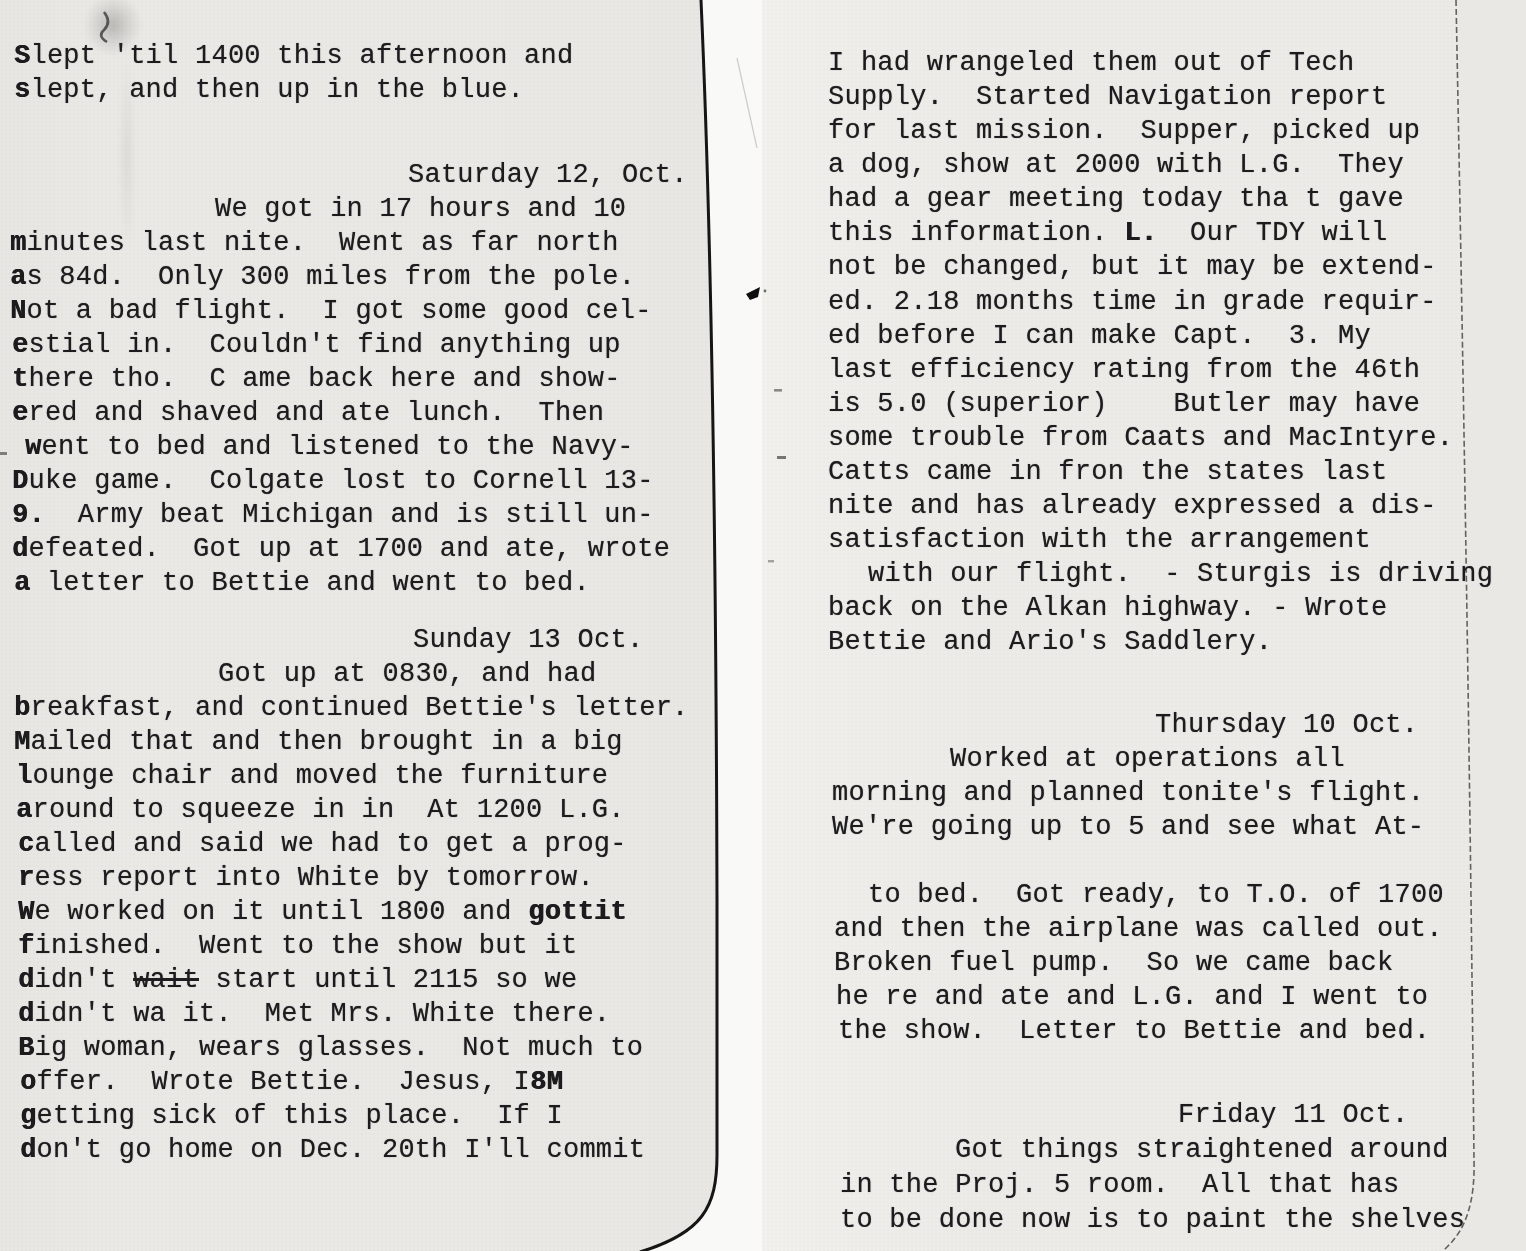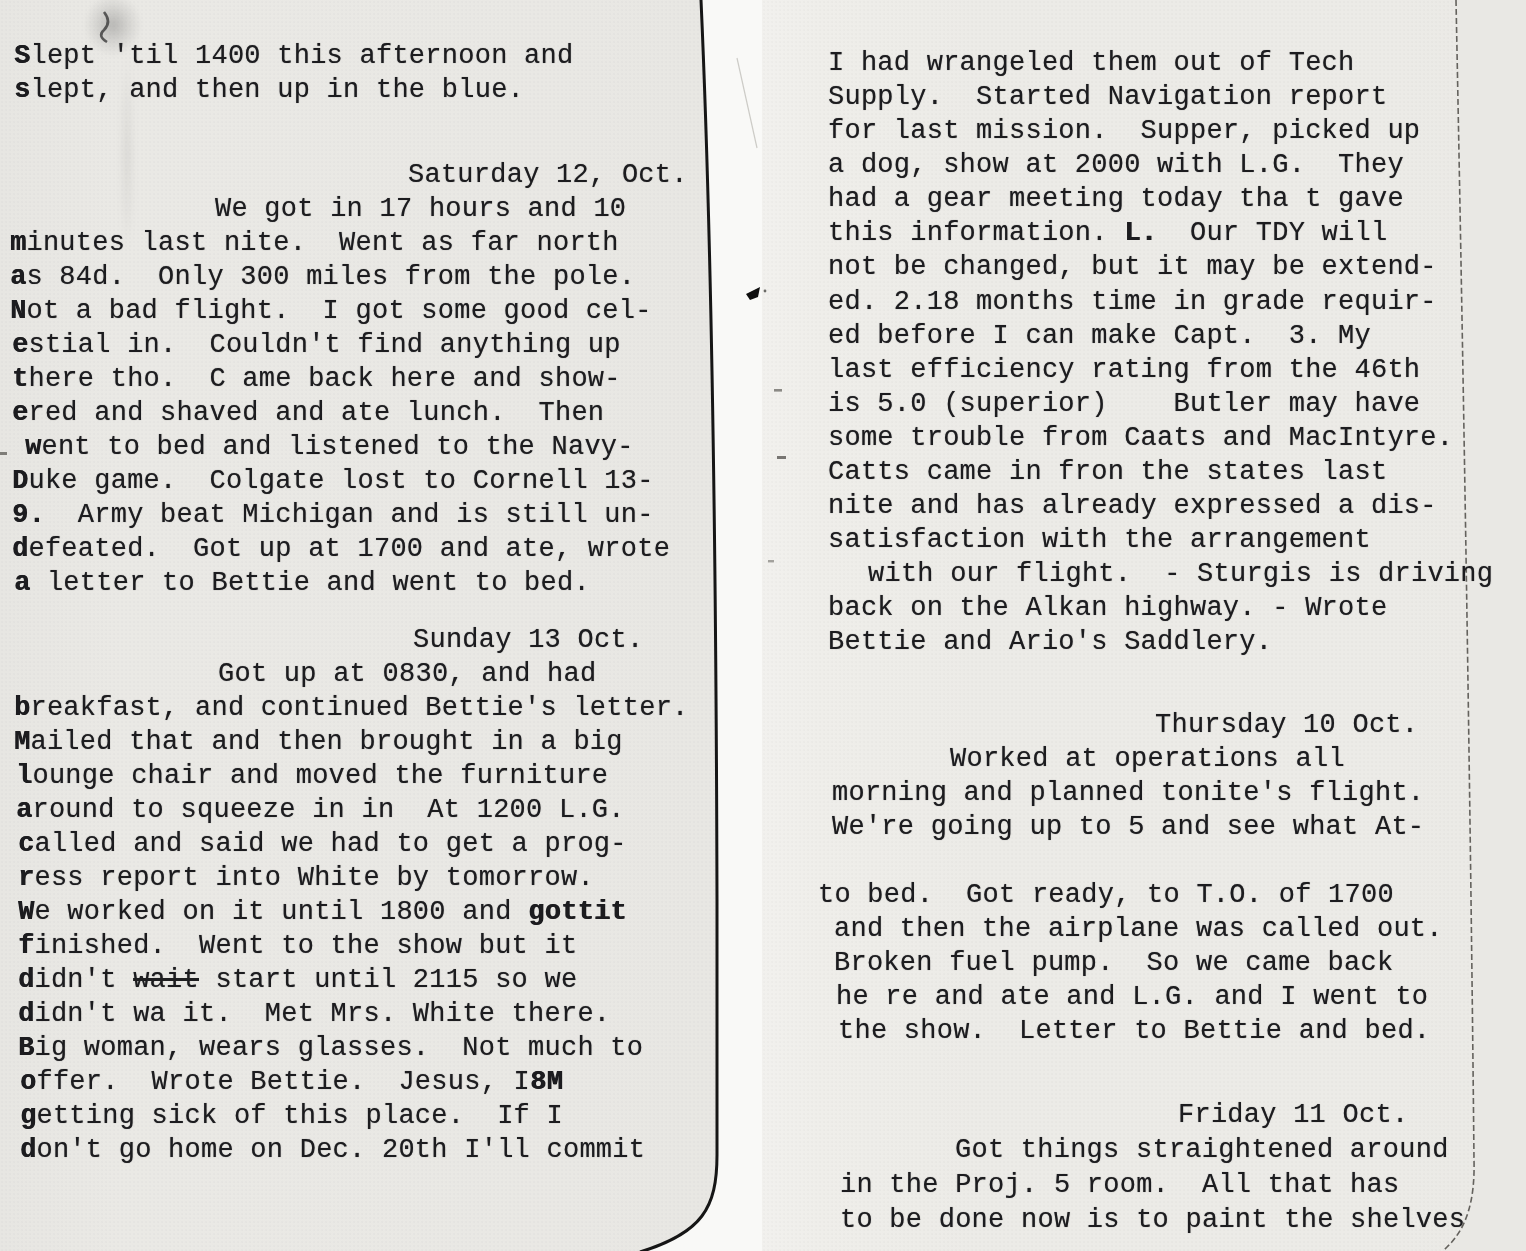--- a/index.html
+++ b/index.html
@@ -115,21 +115,21 @@
     <div class="line" style="left: 828px; top: 457px;"><span>Catts came in fron the states last</span></div>
     <div class="line" style="left: 828px; top: 491px;"><span>nite and has already expressed a dis-</span></div>
     <div class="line" style="left: 828px; top: 525px;"><span>satisfaction with the arrangement</span></div>
     <div class="line" style="left: 828px; top: 559px; margin-left: 40px;"><span>with our flight.  - Sturgis is driving</span></div>
     <div class="line" style="left: 828px; top: 593px;"><span>back on the Alkan highway. - Wrote</span></div>
     <div class="line" style="left: 828px; top: 627px;"><span>Bettie and Ario's Saddlery.</span></div>
     <div class="line" style="left: 1155px; top: 710px;"><span>Thursday 10 Oct.</span></div>
     <div class="line" style="left: 950px; top: 744px;"><span>Worked at operations all</span></div>
     <div class="line" style="left: 832px; top: 778px;"><span>morning and planned tonite's flight.</span></div>
     <div class="line" style="left: 832px; top: 812px;"><span>We're going up to 5 and see what At-</span></div>
-    <div class="line" style="left: 818px; top: 880px;"><span>to bed.  Got ready, to T.O. of 1700</span></div>
+    <div class="line" style="left: 868px; top: 880px;"><span>to bed.  Got ready, to T.O. of 1700</span></div>
     <div class="line" style="left: 834px; top: 914px;"><span>and then the airplane was called out.</span></div>
     <div class="line" style="left: 834px; top: 948px;"><span>Broken fuel pump.  So we came back</span></div>
     <div class="line" style="left: 836px; top: 982px;"><span>he re and ate and L.G. and I went to</span></div>
     <div class="line" style="left: 838px; top: 1016px;"><span>the show.  Letter to Bettie and bed.</span></div>
     <div class="line" style="left: 1178px; top: 1100px;"><span>Friday 11 Oct.</span></div>
     <div class="line" style="left: 955px; top: 1135px;"><span>Got things straightened around</span></div>
     <div class="line" style="left: 840px; top: 1170px;"><span>in the Proj. 5 room.  All that has</span></div>
     <div class="line" style="left: 840px; top: 1205px;"><span>to be done now is to paint the shelves</span></div>
   </div>
 

